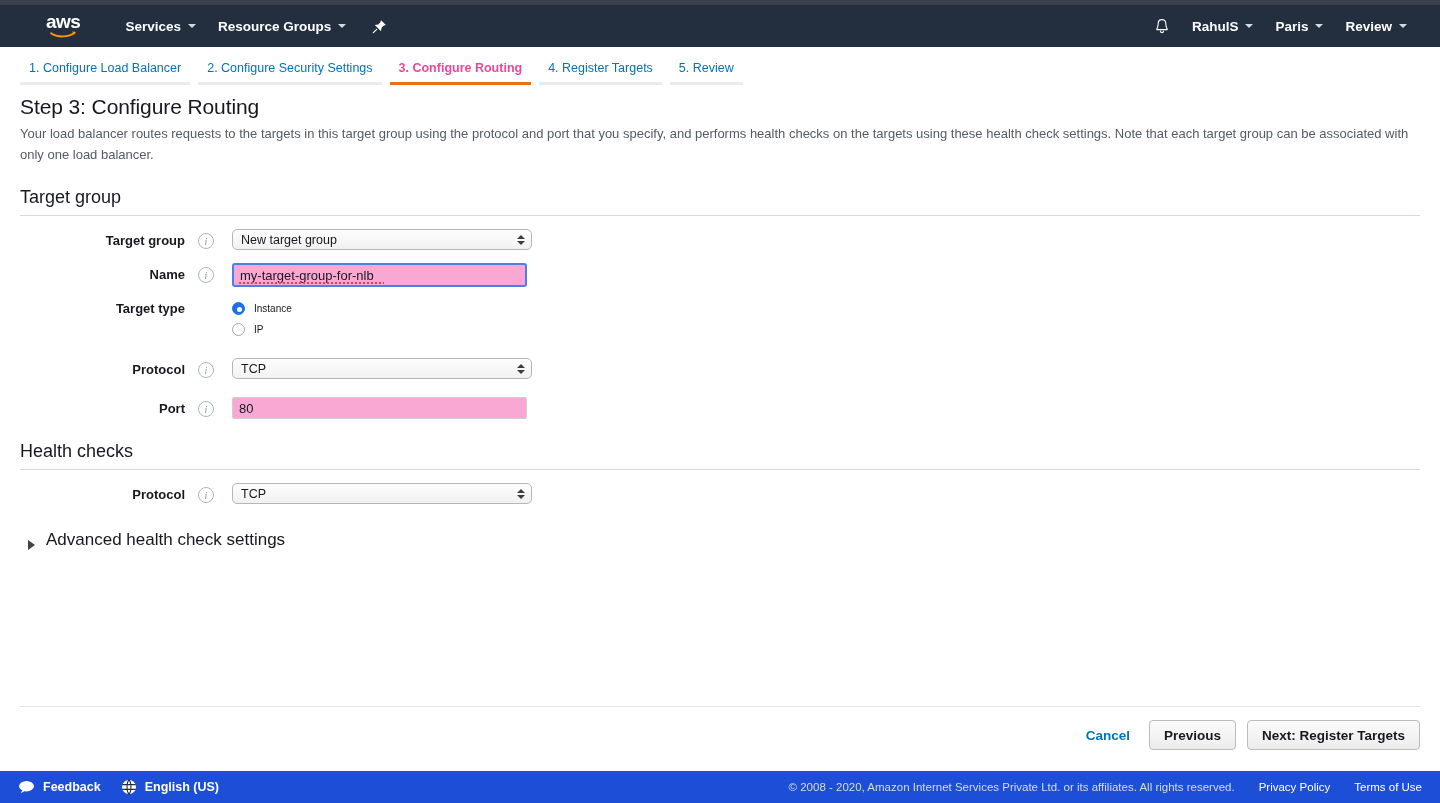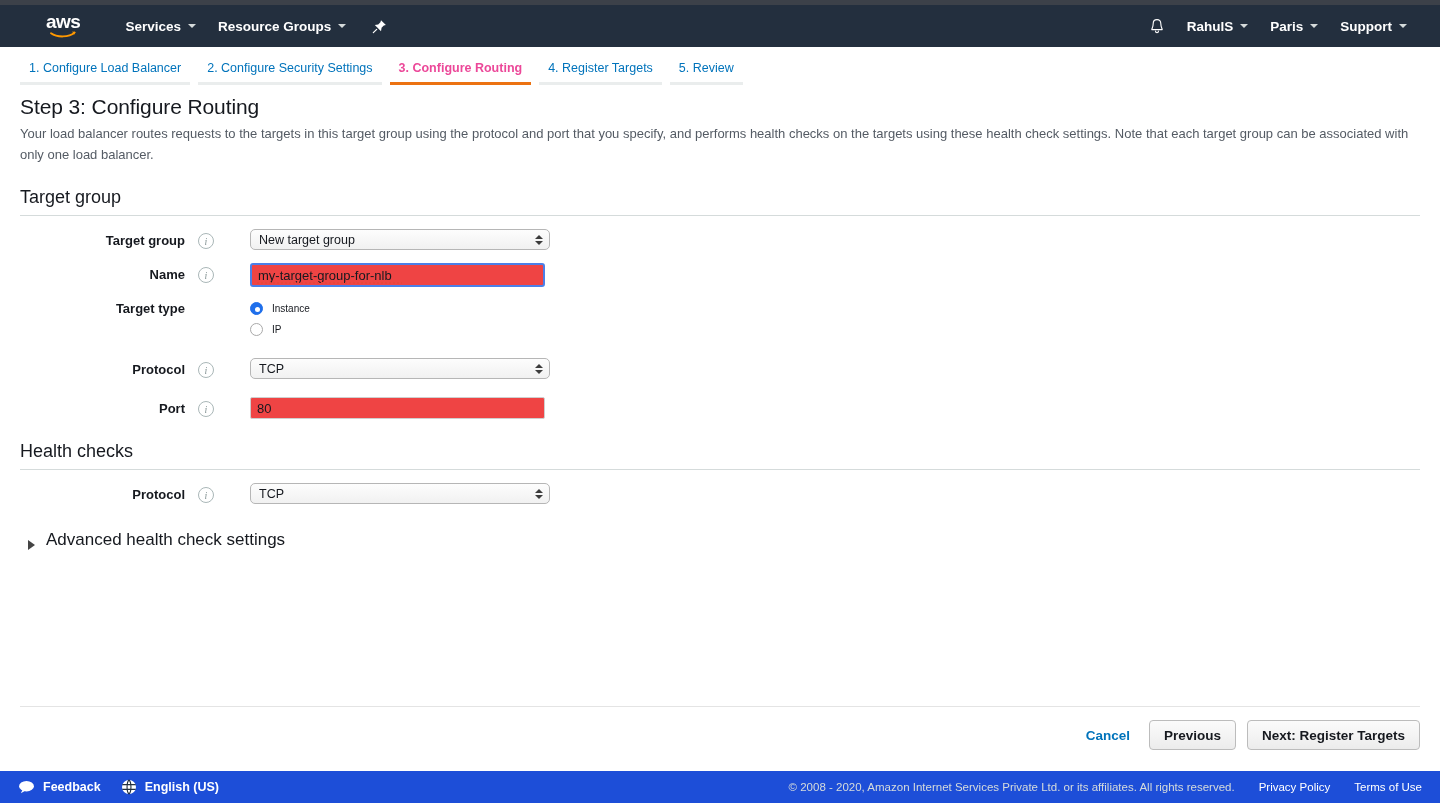--- a/index.html
+++ b/index.html
@@ -114,21 +114,21 @@
   }
   .info-icon {
     width: 16px; height: 16px; border-radius: 50%;
     border: 1px solid #aab7b8; color: #879596;
     font-size: 10px; font-style: italic;
     font-family: "Liberation Serif", serif;
     display: flex; align-items: center; justify-content: center;
     margin: 4px 0 0 13px; flex: 0 0 16px;
     cursor: pointer; background: #fff;
   }
-  .field { margin-left: 36px; }
+  .field { margin-left: 18px; }
 
   select.aws-select {
     -webkit-appearance: none; appearance: none;
     width: 300px; height: 21px;
     font-family: "Liberation Sans", sans-serif;
     font-size: 12.5px; color: #16191f;
     padding: 0 22px 0 8px;
     border: 1px solid #b6b6b6; border-radius: 5px;
     background: linear-gradient(#fdfdfd, #f1f1f1);
     cursor: pointer; outline: none;
@@ -152,21 +152,21 @@
     border-right: 4px solid transparent;
     border-top: 4px solid #3c3c3c;
   }
 
   input.aws-text {
     width: 295px; height: 22px;
     font-family: "Liberation Sans", sans-serif;
     font-size: 13px; color: #16191f;
     padding: 0 6px;
     border: 1px solid #cfcfcf; border-radius: 2px;
-    background: #ef4444; outline: none;
+    background: #f9a8d4; outline: none;
   }
   input.aws-text.focused {
     width: 295px; height: 24px;
     border: 2px solid #4c7fe8; border-radius: 3px;
   }
   .spell {
     position: relative; display: inline-block;
   }
   .spell .squiggle {
     position: absolute; left: 7px; bottom: 3px;
@@ -302,21 +302,21 @@
       </div>
       <div class="nav-item">
         <span>RahulS</span>
         <span class="caret"></span>
       </div>
       <div class="nav-item">
         <span>Paris</span>
         <span class="caret"></span>
       </div>
       <div class="nav-item">
-        <span>Support</span>
+        <span>Review</span>
         <span class="caret"></span>
       </div>
     </div>
   </div>
 
   <div class="tabs">
     <div class="tab">1. Configure Load Balancer</div>
     <div class="tab">2. Configure Security Settings</div>
     <div class="tab active">3. Configure Routing</div>
     <div class="tab">4. Register Targets</div>

